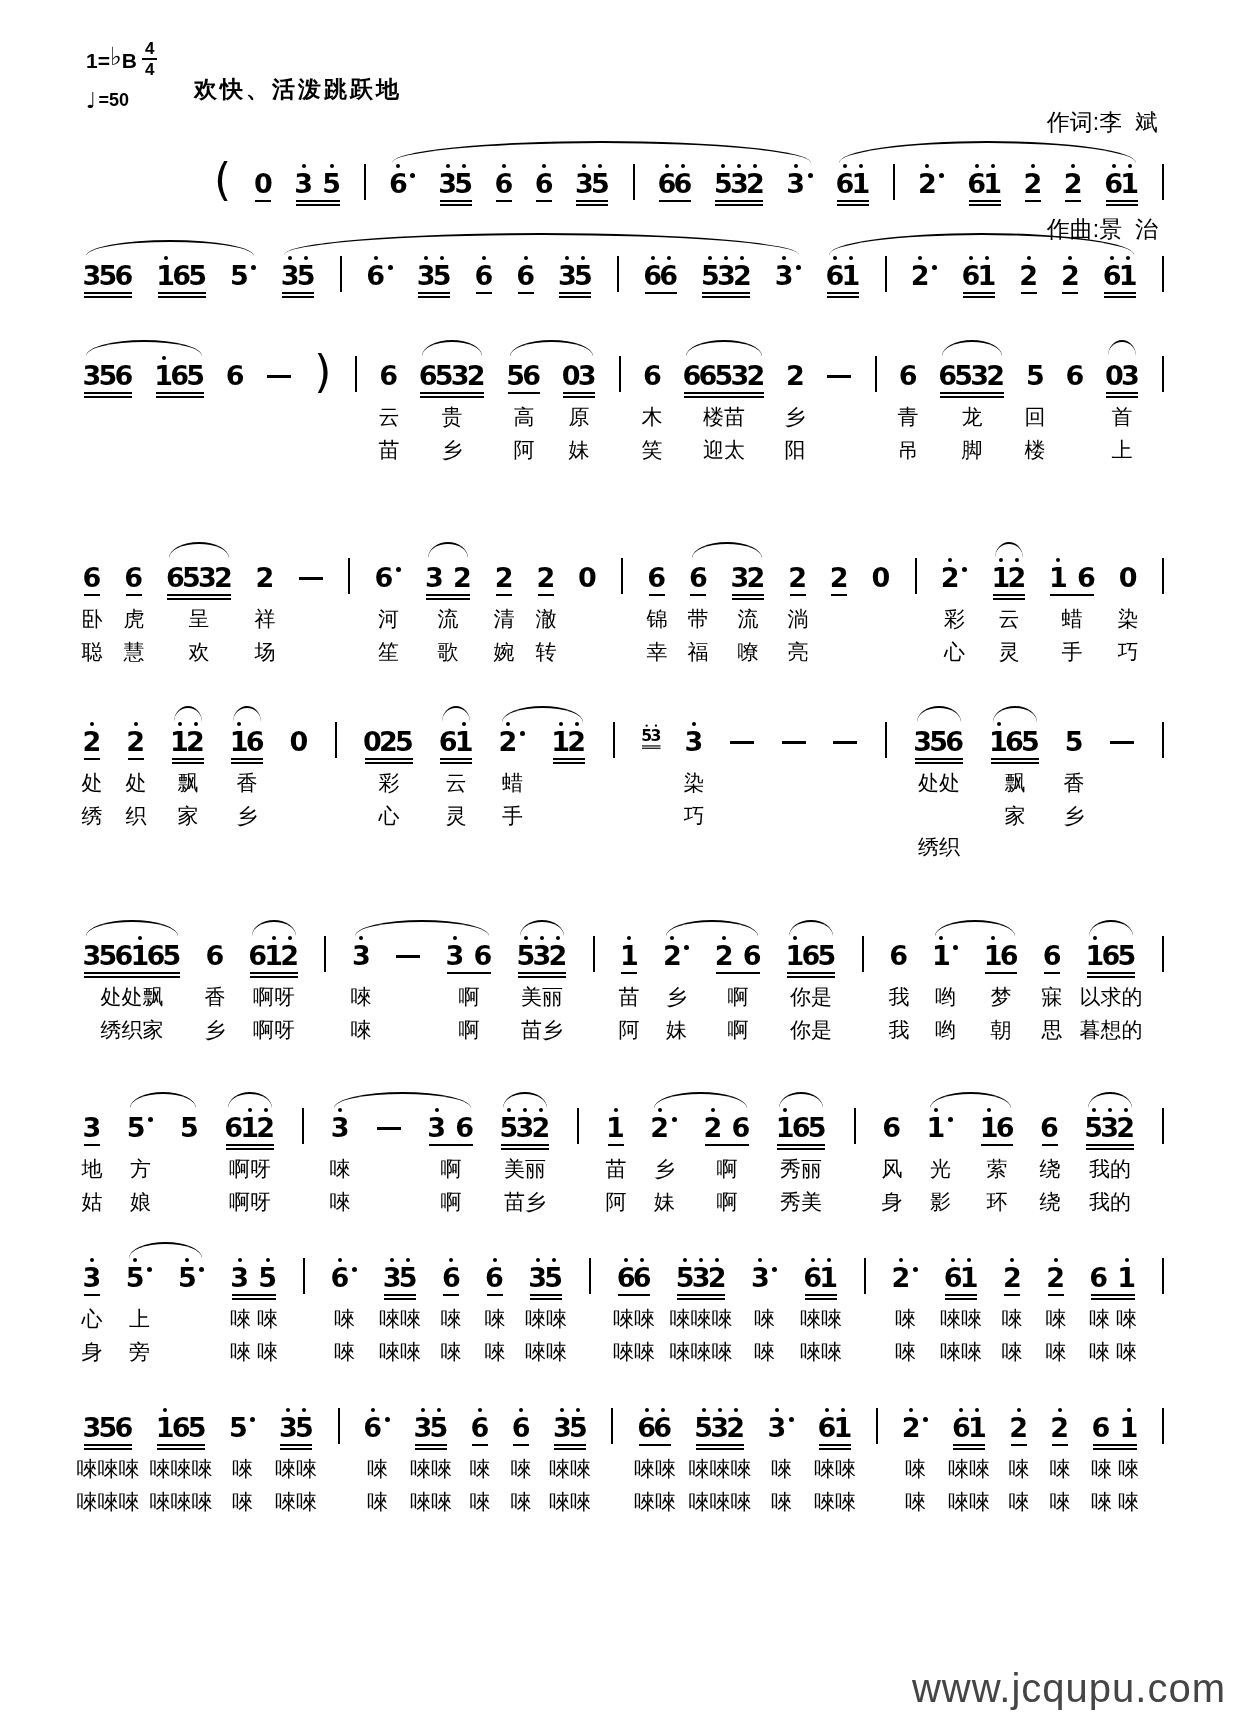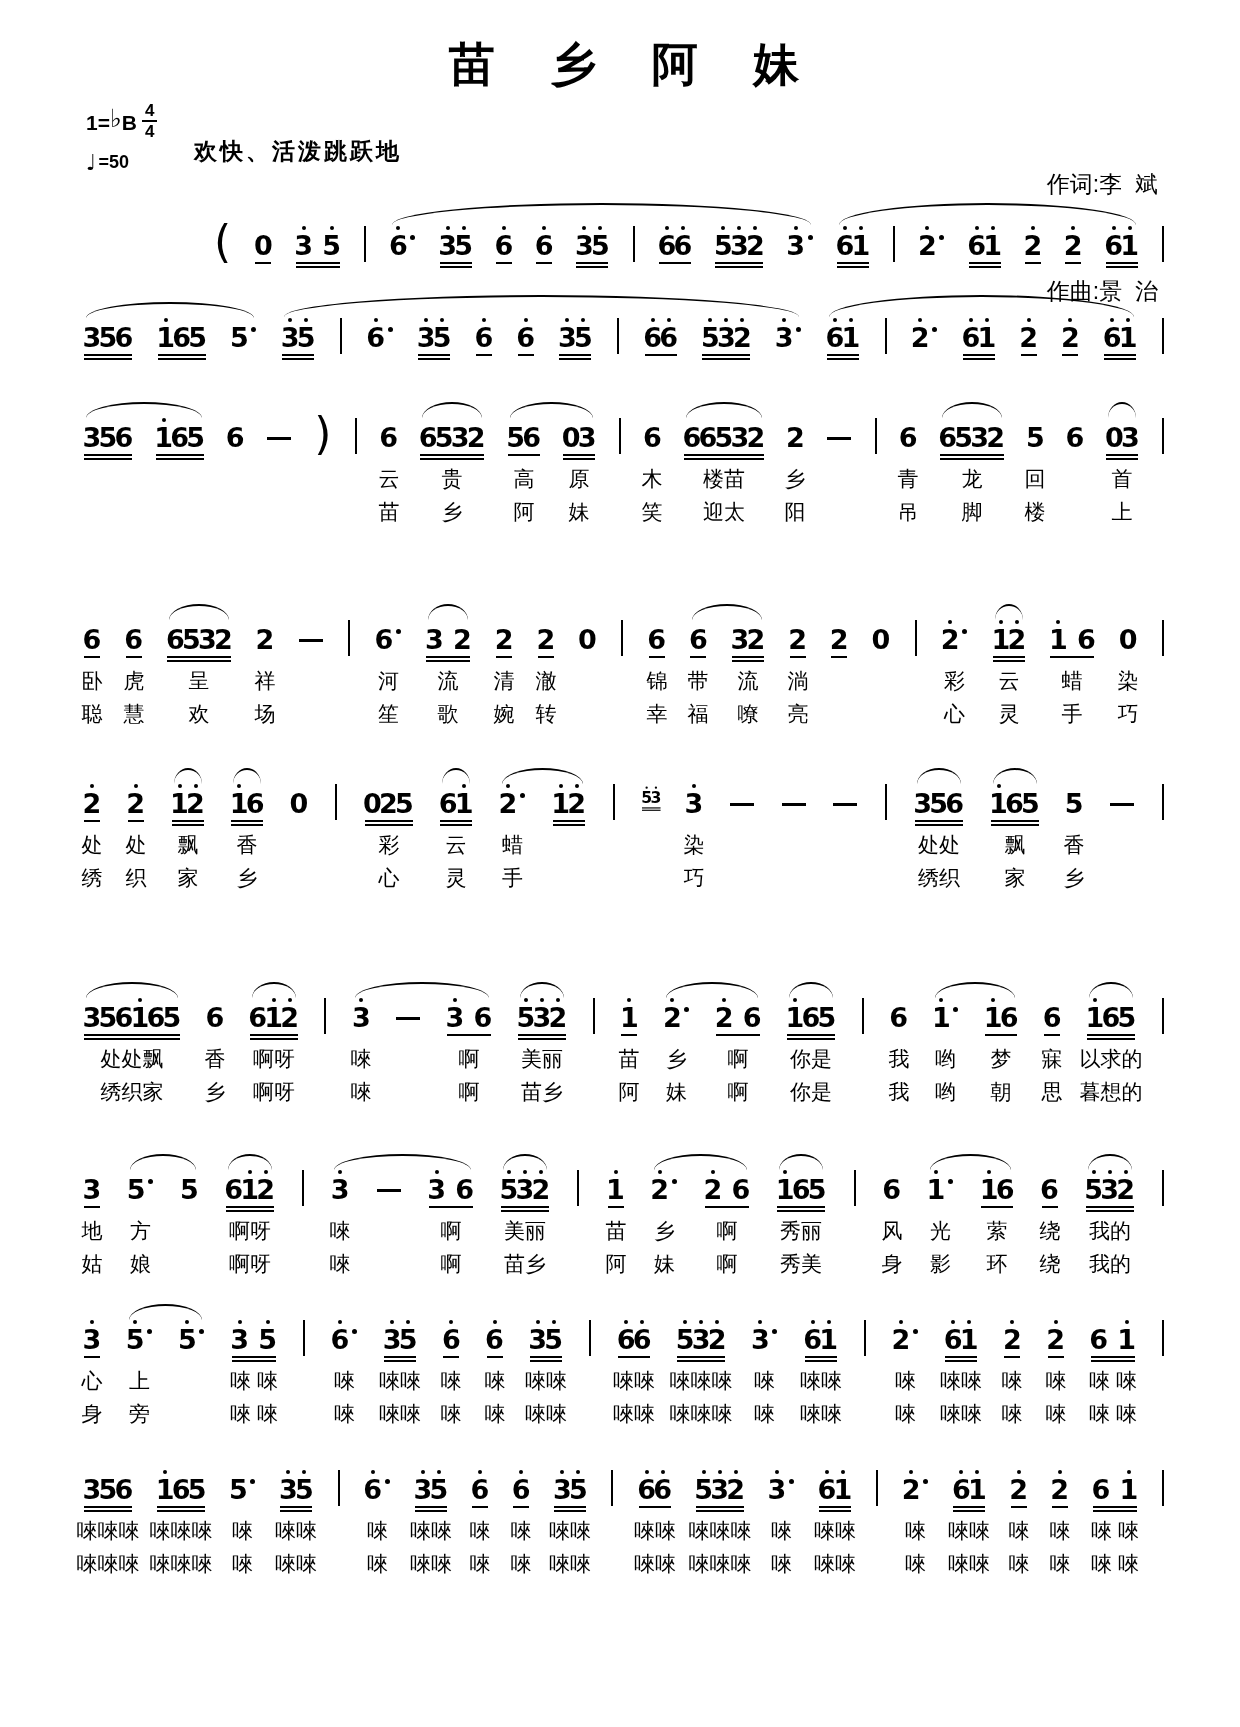--- a/index.html
+++ b/index.html
@@ -53,21 +53,20 @@
   .slur.big{height:20px;top:11px;}
   .lrow{position:relative;height:33px;font-size:21px;}
   .syll{position:absolute;top:3px;transform:translateX(-50%);white-space:pre;}
   .wm{position:absolute;right:14px;bottom:16px;font-size:40px;color:#454545;
       letter-spacing:1px;font-family:"Liberation Sans",sans-serif;}
 </style>
 </head>
 <body>
 
 <div class="sheet" data-name="sheet-music-page">
-  <h1 class="title" data-name="song-title">苗 乡 阿 妹</h1>
 
   <div class="meta" data-name="header-meta">
     <div class="keyblock" data-name="key-signature">
       <div class="keyrow" data-name="key-row">
         <span data-name="key-prefix">1=</span>
           <span class="flat" data-name="flat-icon">♭</span>
           <span data-name="key-letter">B</span>
         <span class="frac" data-name="time-signature">
           <b class="ft" data-name="time-top">4</b>
           <b class="fb" data-name="time-bottom">4</b>
@@ -1231,21 +1230,21 @@
         </div>
         <div class="lrow" data-name="lyrics-row-2">
           <span class="syll" data-name="lyric-syllable" style="left: 8px;">绣</span>
           <span class="syll" data-name="lyric-syllable" style="left: 52px;">织</span>
           <span class="syll" data-name="lyric-syllable" style="left: 104px;">家</span>
           <span class="syll" data-name="lyric-syllable" style="left: 163px;">乡</span>
           <span class="syll" data-name="lyric-syllable" style="left: 305px;">心</span>
           <span class="syll" data-name="lyric-syllable" style="left: 372px;">灵</span>
           <span class="syll" data-name="lyric-syllable" style="left: 428.5px;">手</span>
           <span class="syll" data-name="lyric-syllable" style="left: 610px;">巧</span>
-          <span class="syll" data-name="lyric-syllable" style="left: 855px;">绣织</span>
+          <span class="syll" data-name="lyric-syllable" style="left: 855px; margin-top: 31px;">绣织</span>
           <span class="syll" data-name="lyric-syllable" style="left: 931px;">家</span>
           <span class="syll" data-name="lyric-syllable" style="left: 990px;">乡</span>
         </div>
       </div>
       <div class="scoreline" data-name="score-line-6">
         <div class="mline" data-name="notes-row">
           <span class="note" data-name="note-token">
             <span class="dgs" data-name="digit-group">
               <span class="dc" data-name="digit-cell">
                 <i class="hd" data-name="octave-dot"></i>
@@ -2281,13 +2280,14 @@
           <span class="syll" data-name="lyric-syllable" style="left: 751px;">唻唻</span>
           <span class="syll" data-name="lyric-syllable" style="left: 831.5px;">唻</span>
           <span class="syll" data-name="lyric-syllable" style="left: 885px;">唻唻</span>
           <span class="syll" data-name="lyric-syllable" style="left: 935px;">唻</span>
           <span class="syll" data-name="lyric-syllable" style="left: 976px;">唻</span>
           <span class="syll" data-name="lyric-syllable" style="left: 1031px;">唻 唻</span>
         </div>
       </div>
     </div>
 
+  <div class="wm" data-name="watermark">www.jcqupu.com</div>
 </div>
 
 </body></html>

